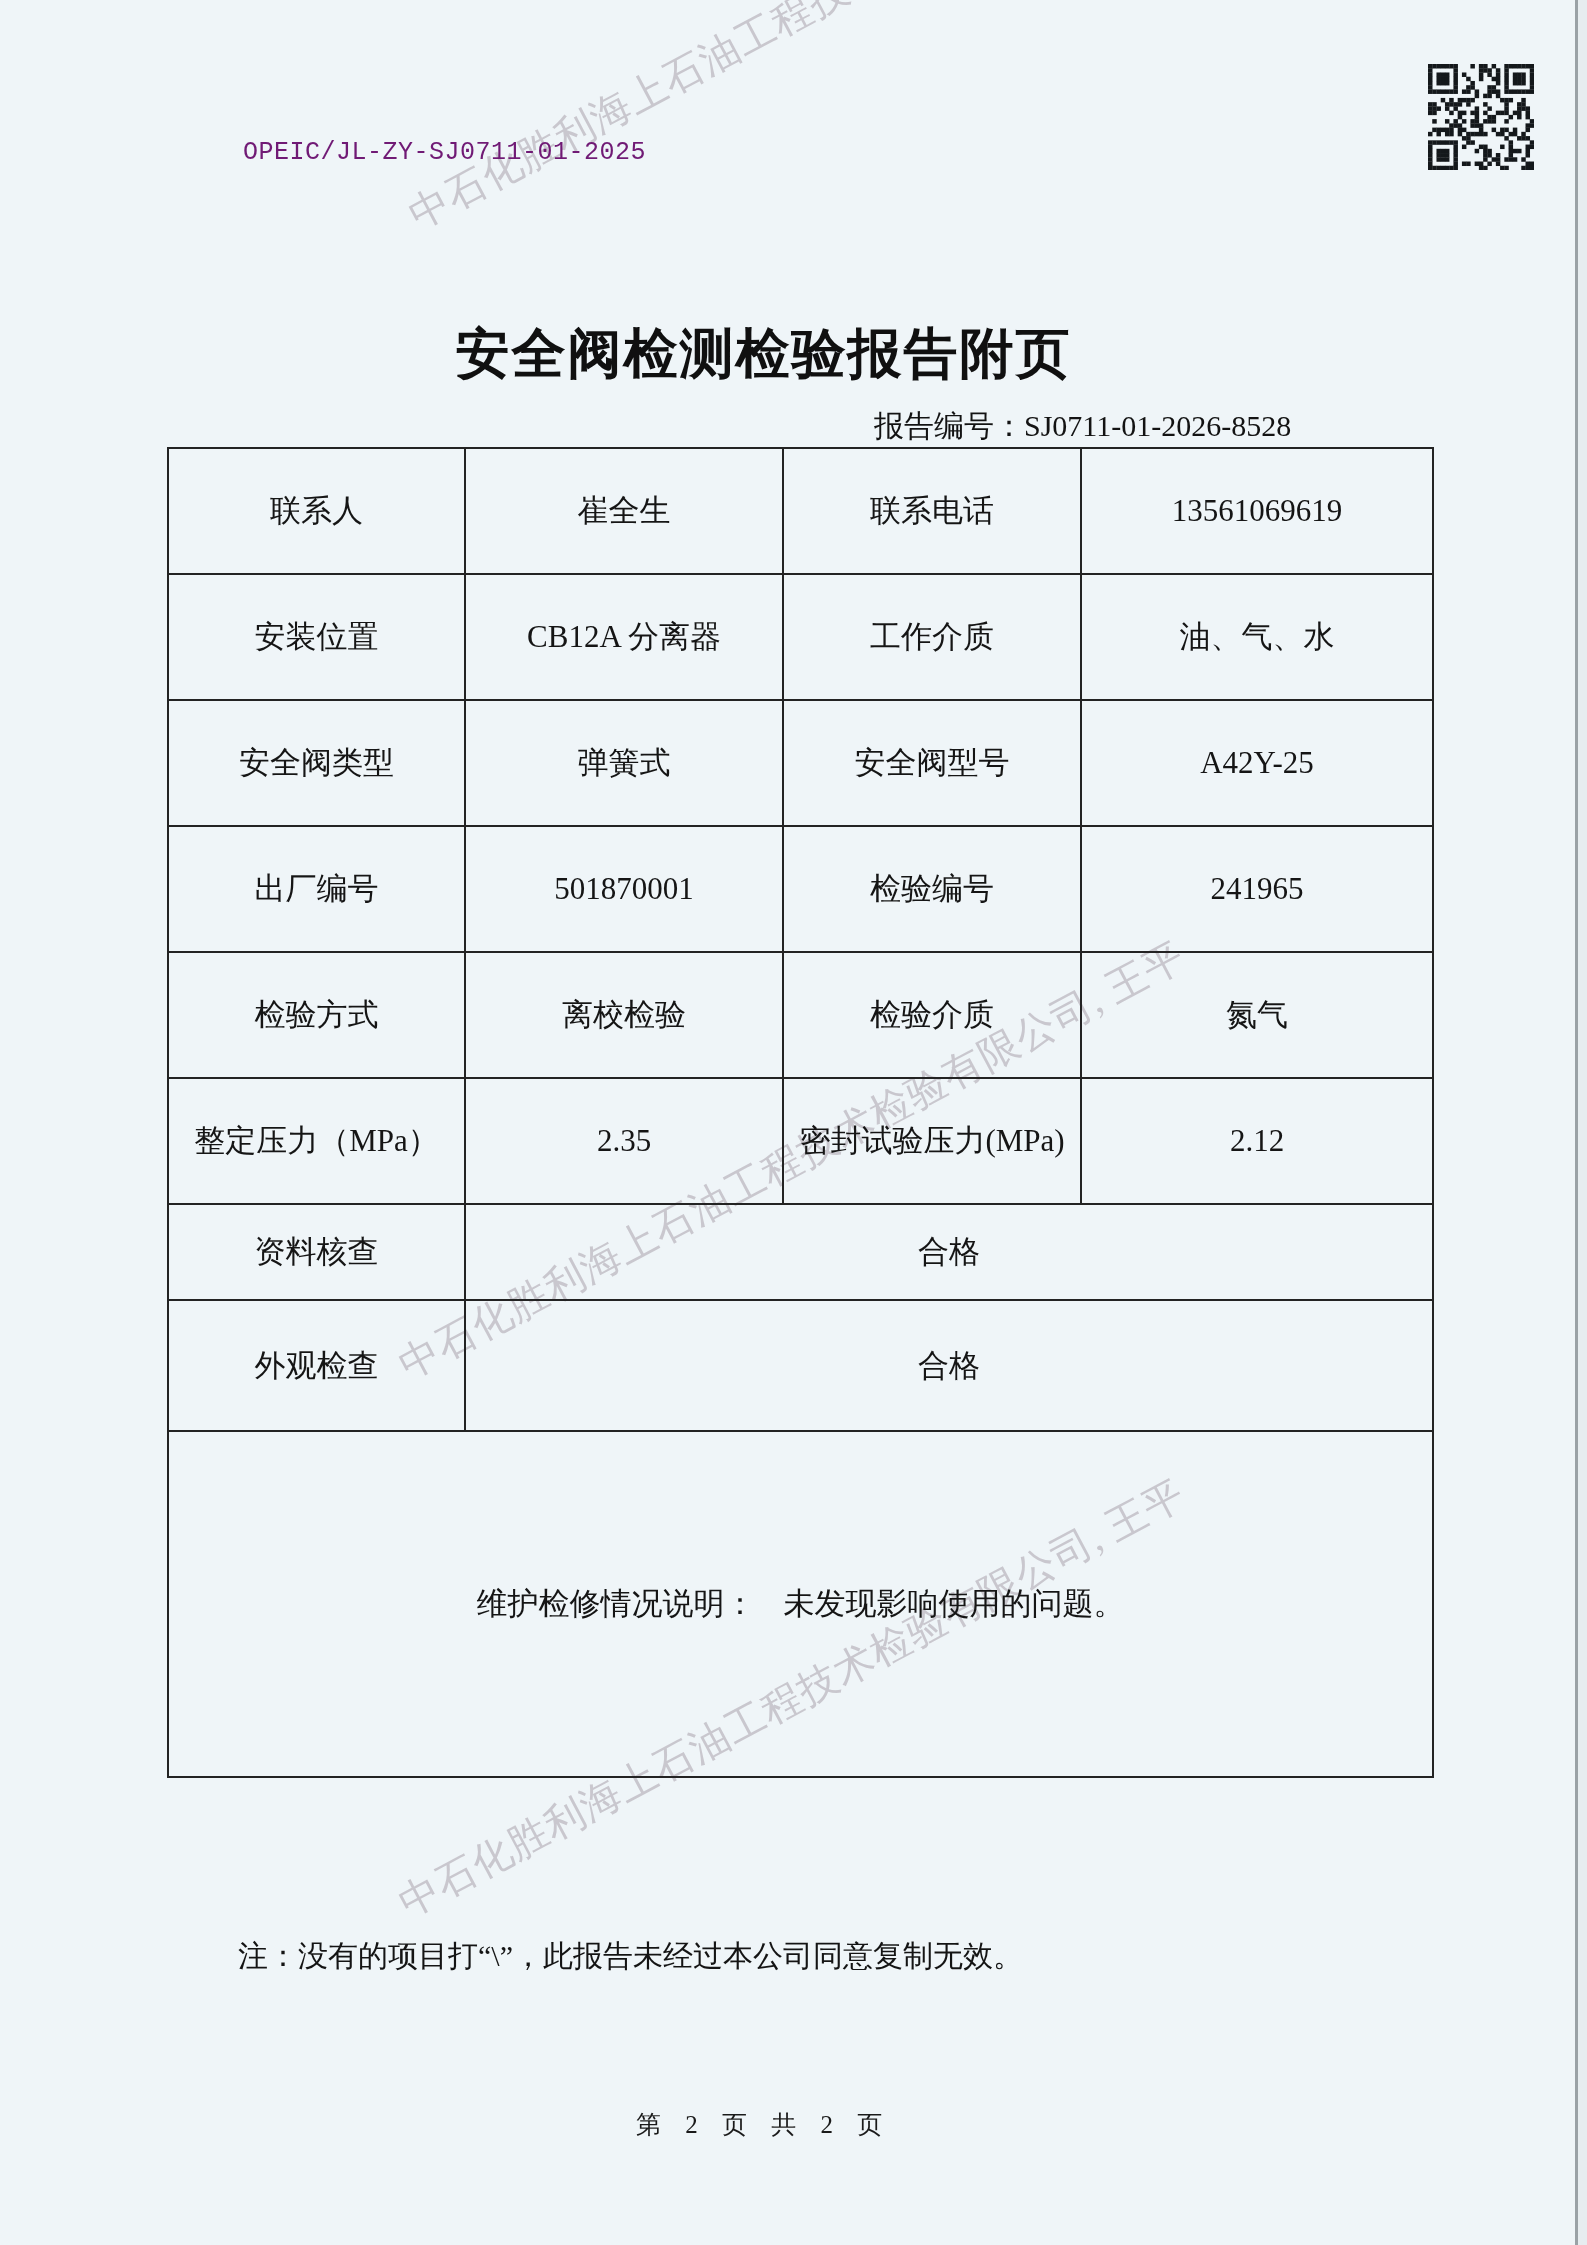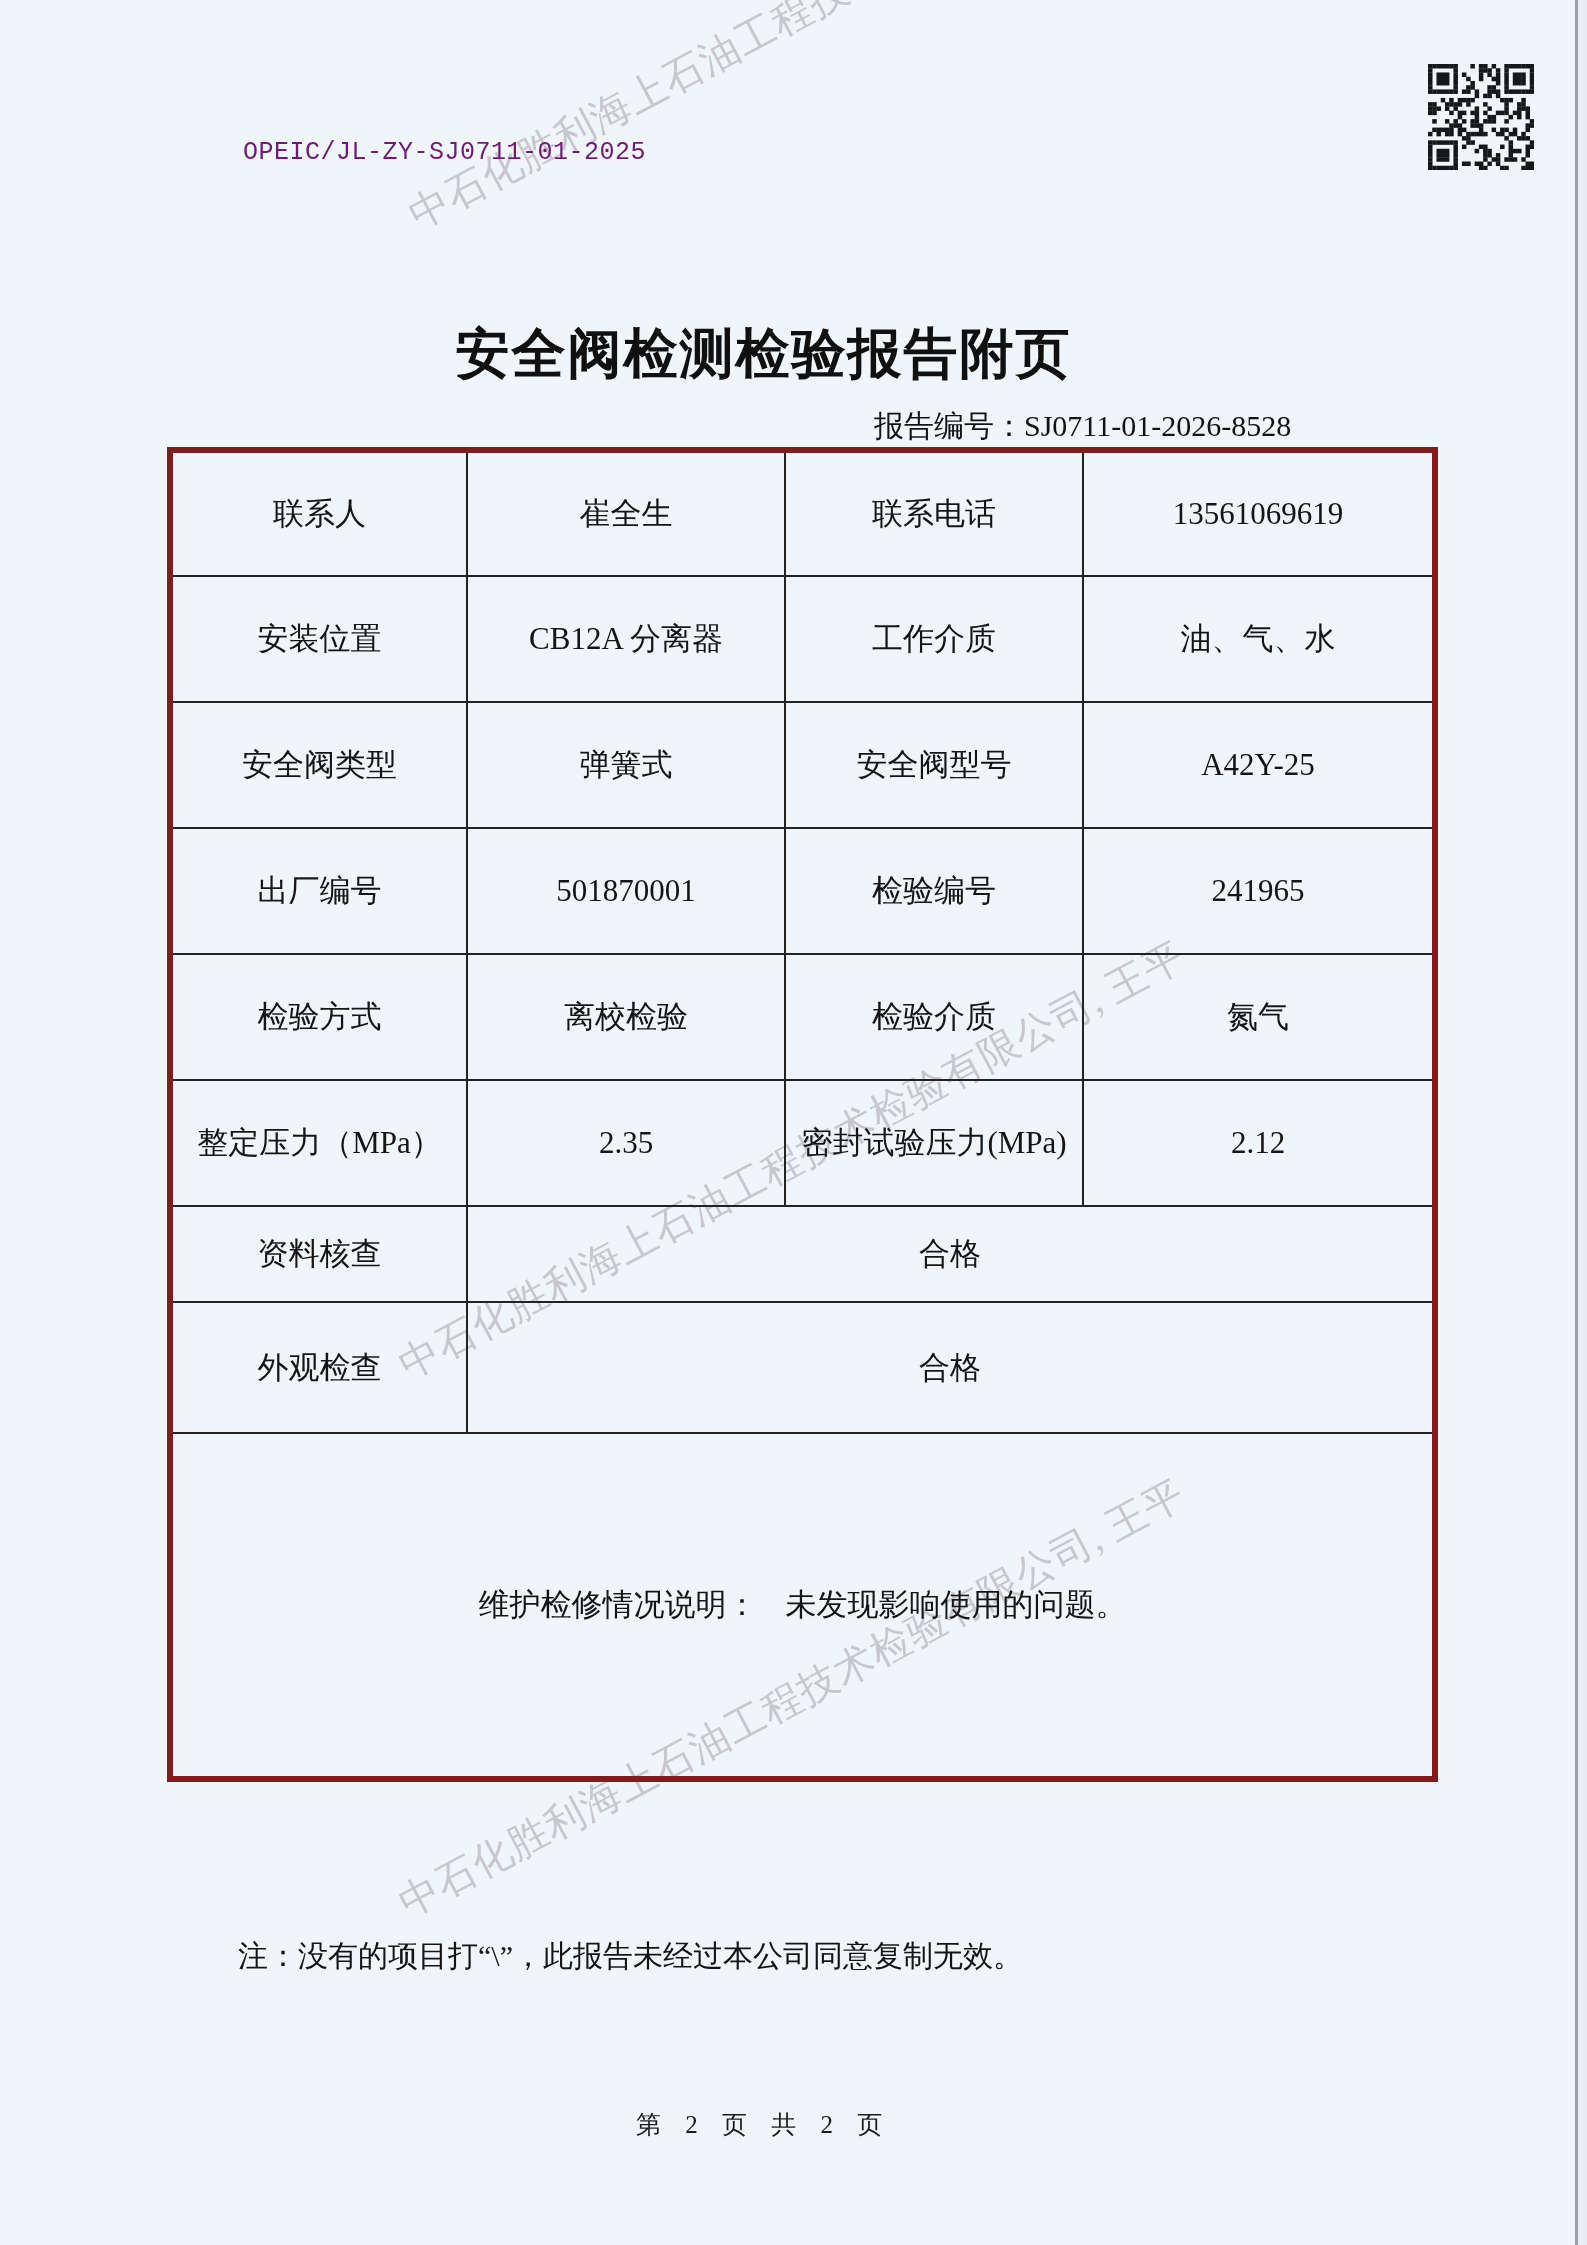--- a/index.html
+++ b/index.html
@@ -37,21 +37,21 @@
   table.report{
     position:absolute;left:167px;top:447px;
     width:1265px;border-collapse:collapse;table-layout:fixed;
     font-size:31px;color:#151515;
   }
   table.report td{
     border:2px solid #232323;
     text-align:center;vertical-align:middle;
     padding:0 6px;overflow:hidden;
   }
-  table.report{border:6px solid #7f1d1d;}
+  table.report{border:2px solid #7f1d1d;}
   tr.r{height:126px;}
   tr.r8{height:96px;}
   tr.r9{height:131px;}
   tr.big{height:346px;}
   td.remark-cell{
     text-align:left;vertical-align:top;
     padding:22px 0 0 18px;
   }
   .remark-label{margin-right:28px;}
   .note{

